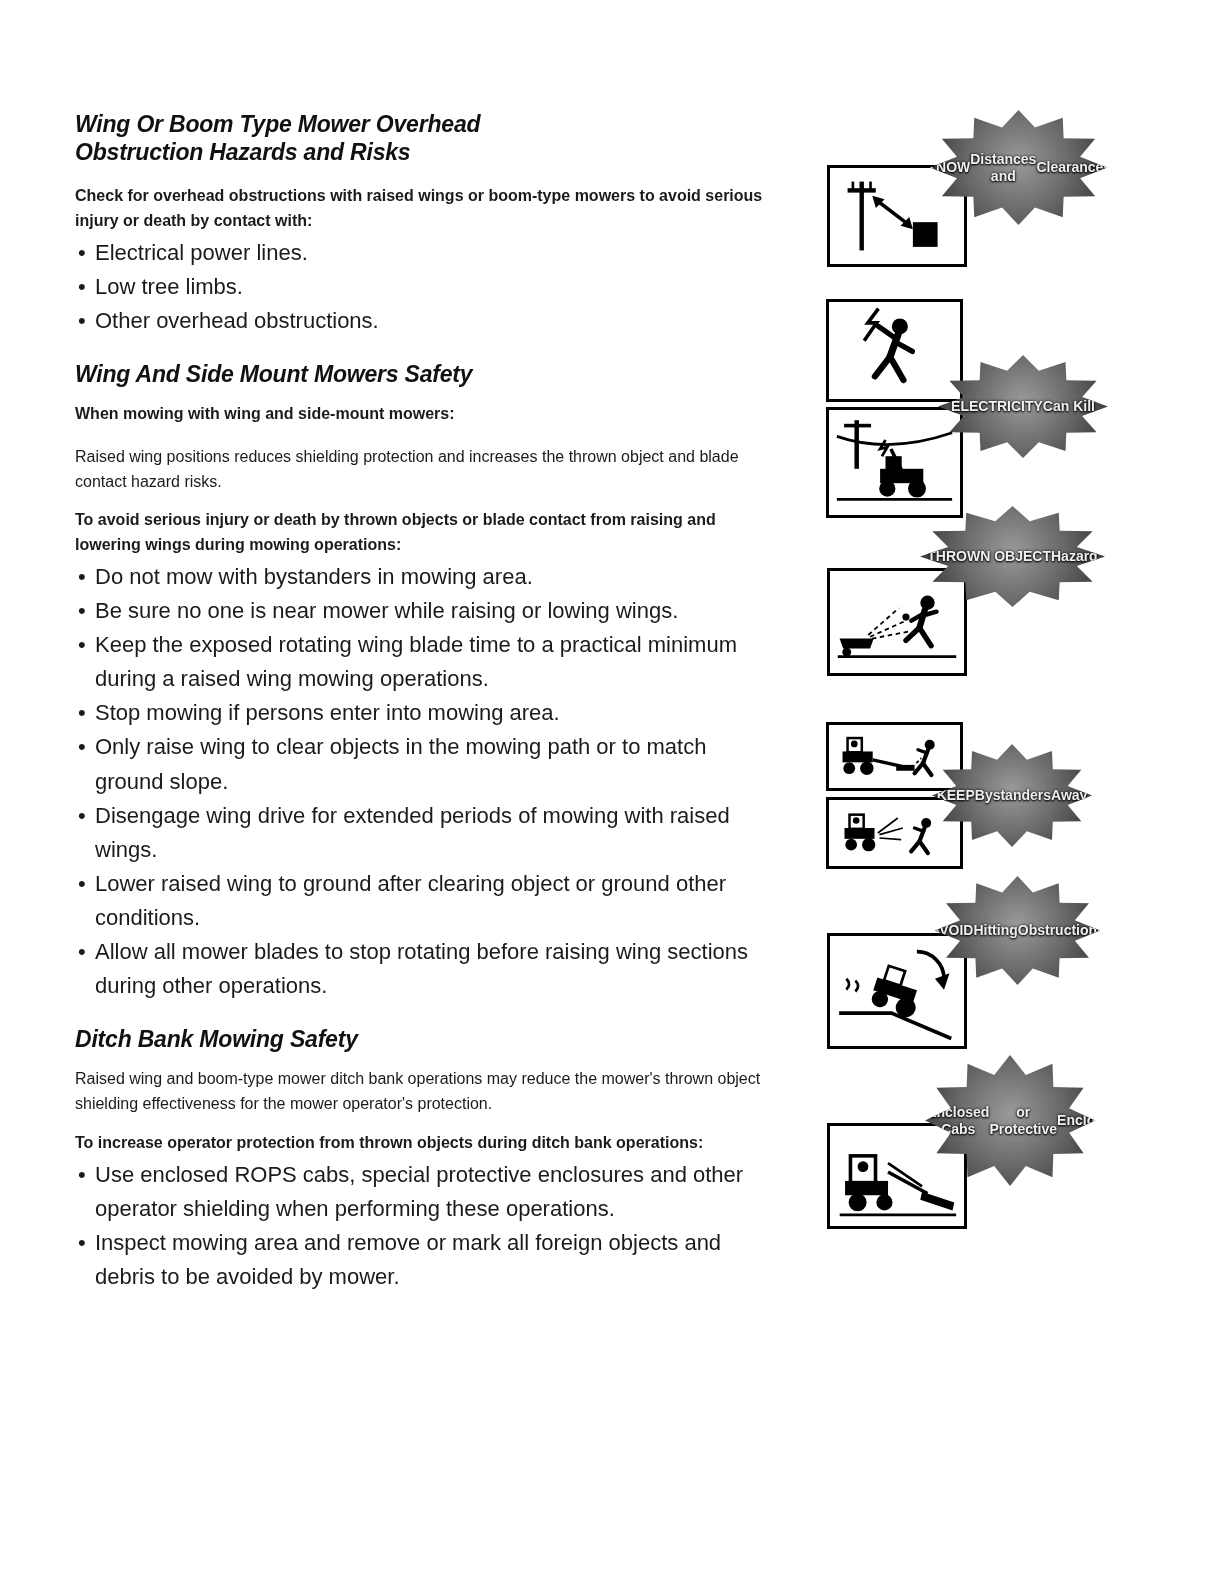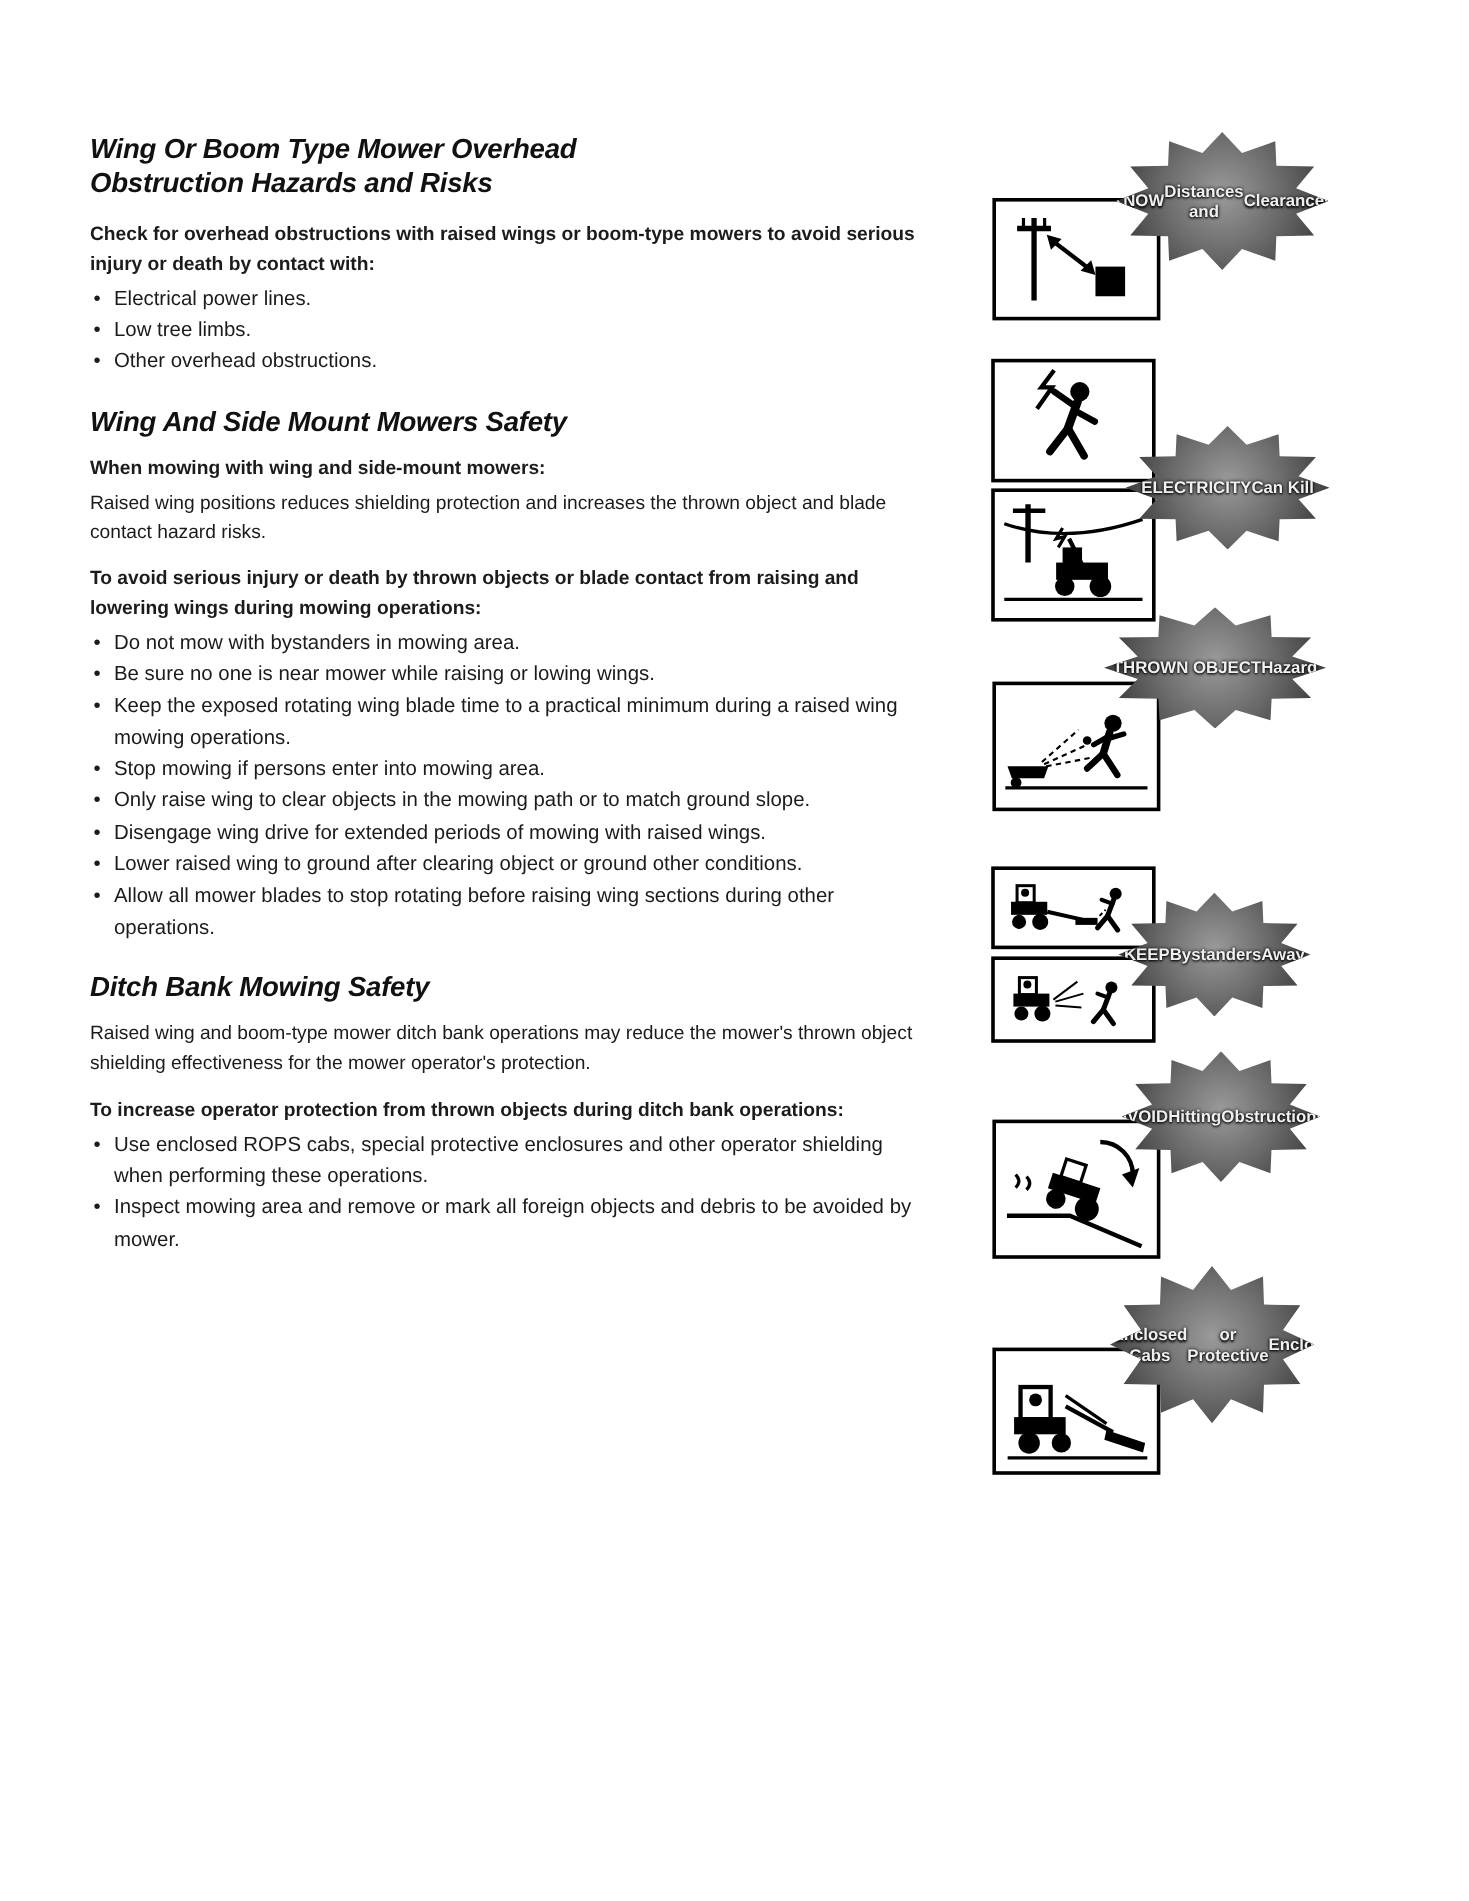--- a/index.html
+++ b/index.html
@@ -7,23 +7,23 @@
   body { font-family:"Liberation Sans", sans-serif; color:#1b1b1b; }
   .page { position:relative; width:1224px; height:1392px; background:#ffffff; overflow:hidden; }
 
   
   .text-col { position:absolute; left:75px; top:110px; width:695px; }
   h1, h2 { font-size:23px; font-weight:bold; font-style:italic; line-height:1.22; letter-spacing:-0.2px; color:#111; }
   h1 { margin-bottom:18px; }
   h2 { margin-top:22px; margin-bottom:14px; }
   p  { font-size:16px; line-height:1.55; margin-bottom:14px; }
   p.bold { font-weight:bold; margin-bottom:2px; }
-  p.tight { margin-bottom:4px; }
+  p.tight { margin-bottom:18px; }
   ul.bullets { list-style:none; margin:0 0 14px 0; }
-  ul.bullets li { font-size:17px; line-height:1.55; padding-left:20px; position:relative; }
+  ul.bullets li { font-size:22px; line-height:1.55; padding-left:20px; position:relative; }
   ul.bullets li::before { content:"•"; position:absolute; left:3px; top:0; }
 
   
   .page-number { position:absolute; left:35px; top:1484px; font-size:19px; color:#222; }
   .footer-rule { position:absolute; left:65px; top:1497px; width:997px; border-top:2px solid #2a2a2a; }
 
   
   .picto-box { position:absolute; background:#fff; border:3px solid #000; padding:3px; }
   .picto-box svg { display:block; width:100%; height:100%; }
 

